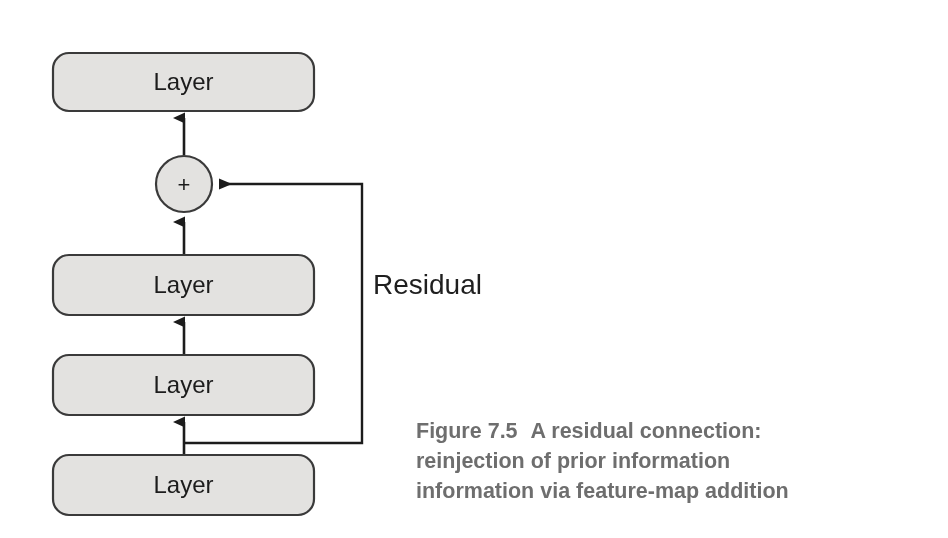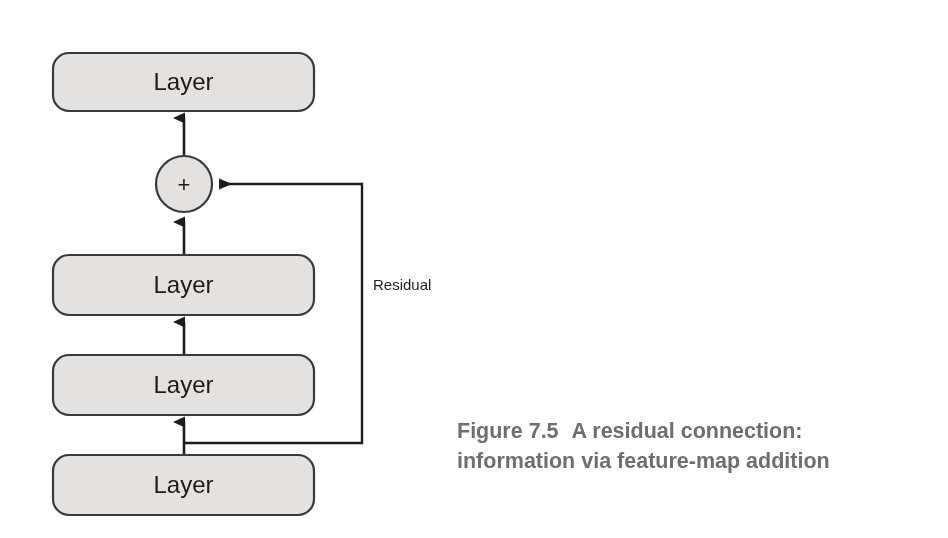--- a/index.html
+++ b/index.html
@@ -32,21 +32,21 @@
     fill: #1c1c1c;
   }
   .plus-label {
     font-family: "Liberation Sans", sans-serif;
     font-size: 22px;
     fill: #1c1c1c;
   }
   .annotation-text {
     position: absolute;
     font-family: "Liberation Sans", sans-serif;
-    font-size: 15px;
+    font-size: 28px;
     line-height: 30px;
     color: #1f1f1f;
     white-space: nowrap;
   }
   .caption-text {
     position: absolute;
     font-family: "Liberation Sans", sans-serif;
     font-size: 21.5px;
     font-weight: bold;
     line-height: 30px;
@@ -108,20 +108,21 @@
     <g>
       <rect x="53" y="455" width="261" height="60" rx="16" ry="16" fill="#e3e2e0" stroke="#3a3a3a" stroke-width="2.2"></rect>
       <text class="layer-label" x="183.5" y="493" text-anchor="middle">Layer</text>
     </g>
   </svg>
 
   <div class="annotation-text" style="left:373px; top:270px;">
     <div>Residual</div>
   </div>
 
-  <div class="caption-text" style="left:457px; top:416px;">
+  <div class="caption-text" style="left:416px; top:416px;">
     <div>
       <span>Figure 7.5</span><span class="caption-gap"></span><span>A residual connection:</span>
     </div>
+    <div>reinjection of prior information</div>
     <div>information via feature-map addition</div>
   </div>
 
 </div>
 
 </body></html>

